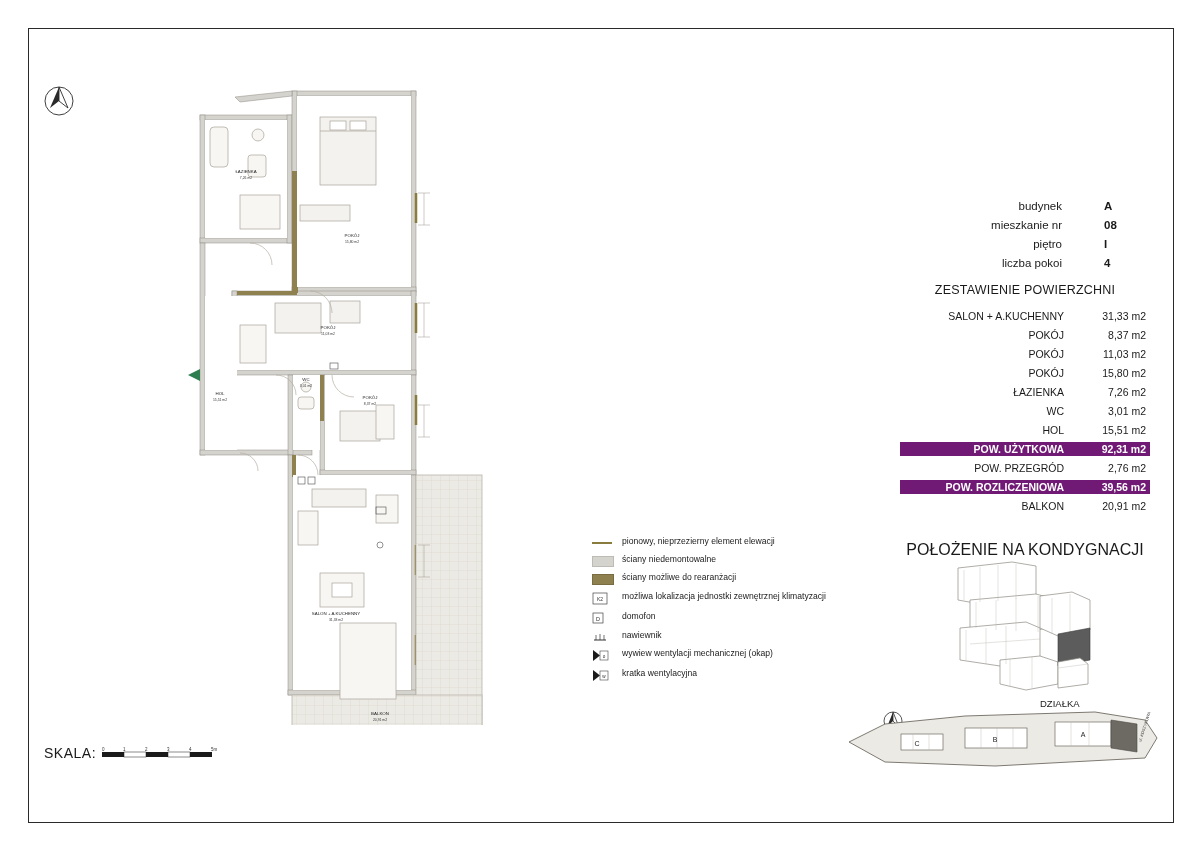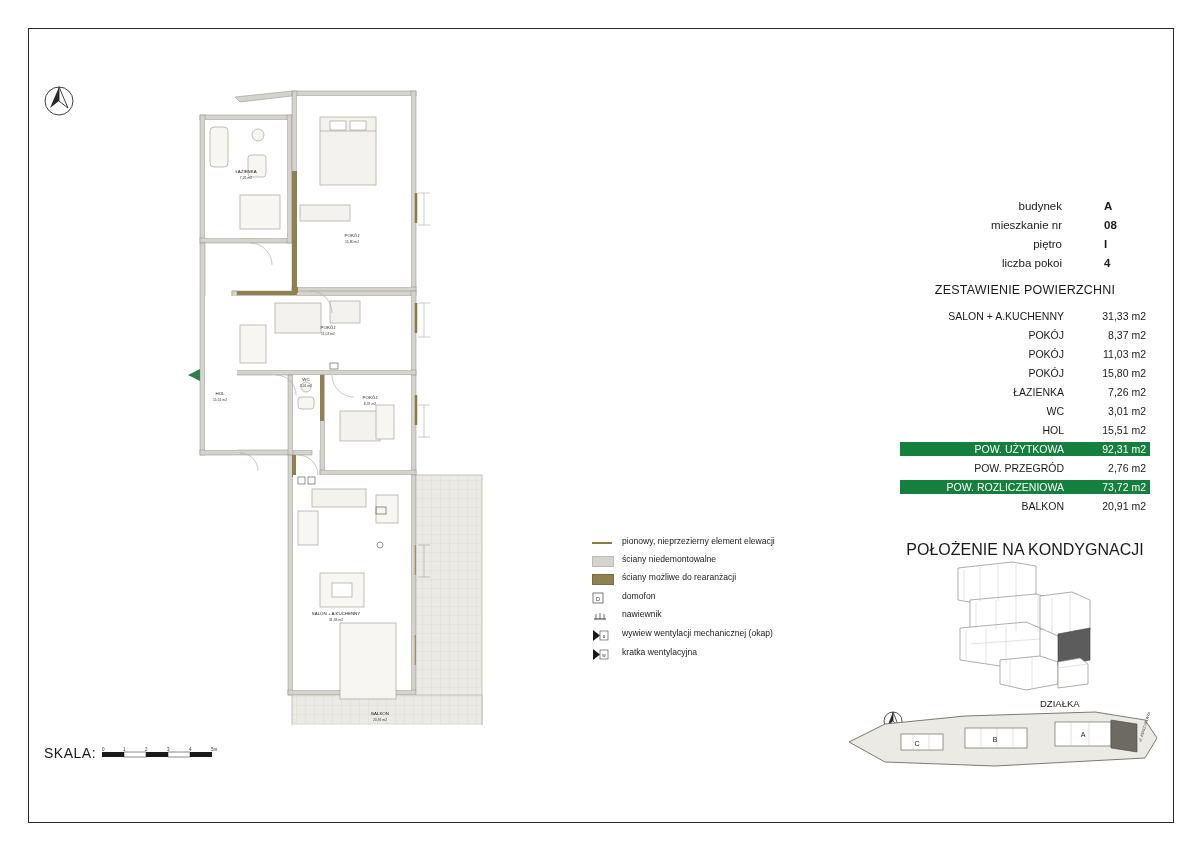--- a/index.html
+++ b/index.html
@@ -33,21 +33,21 @@
 
   
   .info{position:absolute;left:900px;top:200px;width:250px;font-size:11.5px;}
   .info-row{display:flex;justify-content:flex-start;align-items:baseline;margin-bottom:7px;gap:24px;}
   .info-key{text-align:right;flex:1;padding-right:18px;}
   .info-val{width:46px;text-align:left;font-weight:bold;}
   .areas-title{text-align:center;font-size:12.5px;margin:14px 0 12px 0;letter-spacing:.2px;}
   .area-row{display:flex;align-items:baseline;font-size:10.5px;margin-bottom:5px;padding:1px 4px;}
   .area-name{flex:1;text-align:right;padding-right:12px;}
   .area-val{width:70px;text-align:right;}
-  .area-row.hl{background:#15803d;color:#ffffff;font-weight:normal;padding-left:32px;}
+  .area-row.hl{background:#701a75;color:#ffffff;font-weight:bold;padding-left:32px;}
 
   
   .keyplan-title{position:absolute;left:900px;top:541px;width:250px;text-align:center;font-size:16px;}
   .keyplan{position:absolute;left:940px;top:556px;width:180px;height:145px;}
   .keyplan svg{display:block;}
 
   
   .siteplan-title{position:absolute;left:1040px;top:698px;font-size:9.5px;}
   .siteplan{position:absolute;left:845px;top:708px;width:315px;height:62px;}
   .siteplan svg{display:block;}
@@ -281,20 +281,29 @@
       <div class="legend-txt">ściany niedemontowalne</div>
     </div>
 
     <div class="legend-row">
       <div class="legend-sym">
           <div class="sym-box-dark"></div>
         </div>
       <div class="legend-txt">ściany możliwe do rearanżacji</div>
     </div>
 
+    <div class="legend-row">
+      <div class="legend-sym">
+        <svg width="22" height="14" viewBox="0 0 22 14">
+          <rect x="1" y="1" width="14" height="11" fill="none" stroke="#444" stroke-width="0.7"></rect>
+          <text x="8" y="9" font-size="5" text-anchor="middle" fill="#333">K2</text>
+        </svg>
+      </div>
+      <div class="legend-txt">możliwa lokalizacja jednostki zewnętrznej klimatyzacji</div>
+    </div>
 
 
     <div class="legend-row">
       <div class="legend-sym">
         <svg width="22" height="12" viewBox="0 0 22 12">
           <rect x="1" y="1" width="10" height="10" fill="none" stroke="#444" stroke-width="0.7"></rect>
           <text x="6" y="9" font-size="5.5" text-anchor="middle" fill="#333">D</text>
         </svg>
       </div>
       <div class="legend-txt">domofon</div>
@@ -387,21 +396,21 @@
     <div class="area-row hl">
       <div class="area-name">POW. UŻYTKOWA</div>
       <div class="area-val">92,31 m2</div>
     </div>
     <div class="area-row">
       <div class="area-name">POW. PRZEGRÓD</div>
       <div class="area-val">2,76 m2</div>
     </div>
     <div class="area-row hl">
       <div class="area-name">POW. ROZLICZENIOWA</div>
-      <div class="area-val">73,72 m2</div>
+      <div class="area-val">39,56 m2</div>
     </div>
     <div class="area-row">
       <div class="area-name">BALKON</div>
       <div class="area-val">20,91 m2</div>
     </div>
   </div>
 
   <div class="keyplan-title">POŁOŻENIE NA KONDYGNACJI</div>
   <div class="keyplan">
     <svg width="180" height="145" viewBox="0 0 180 145">

